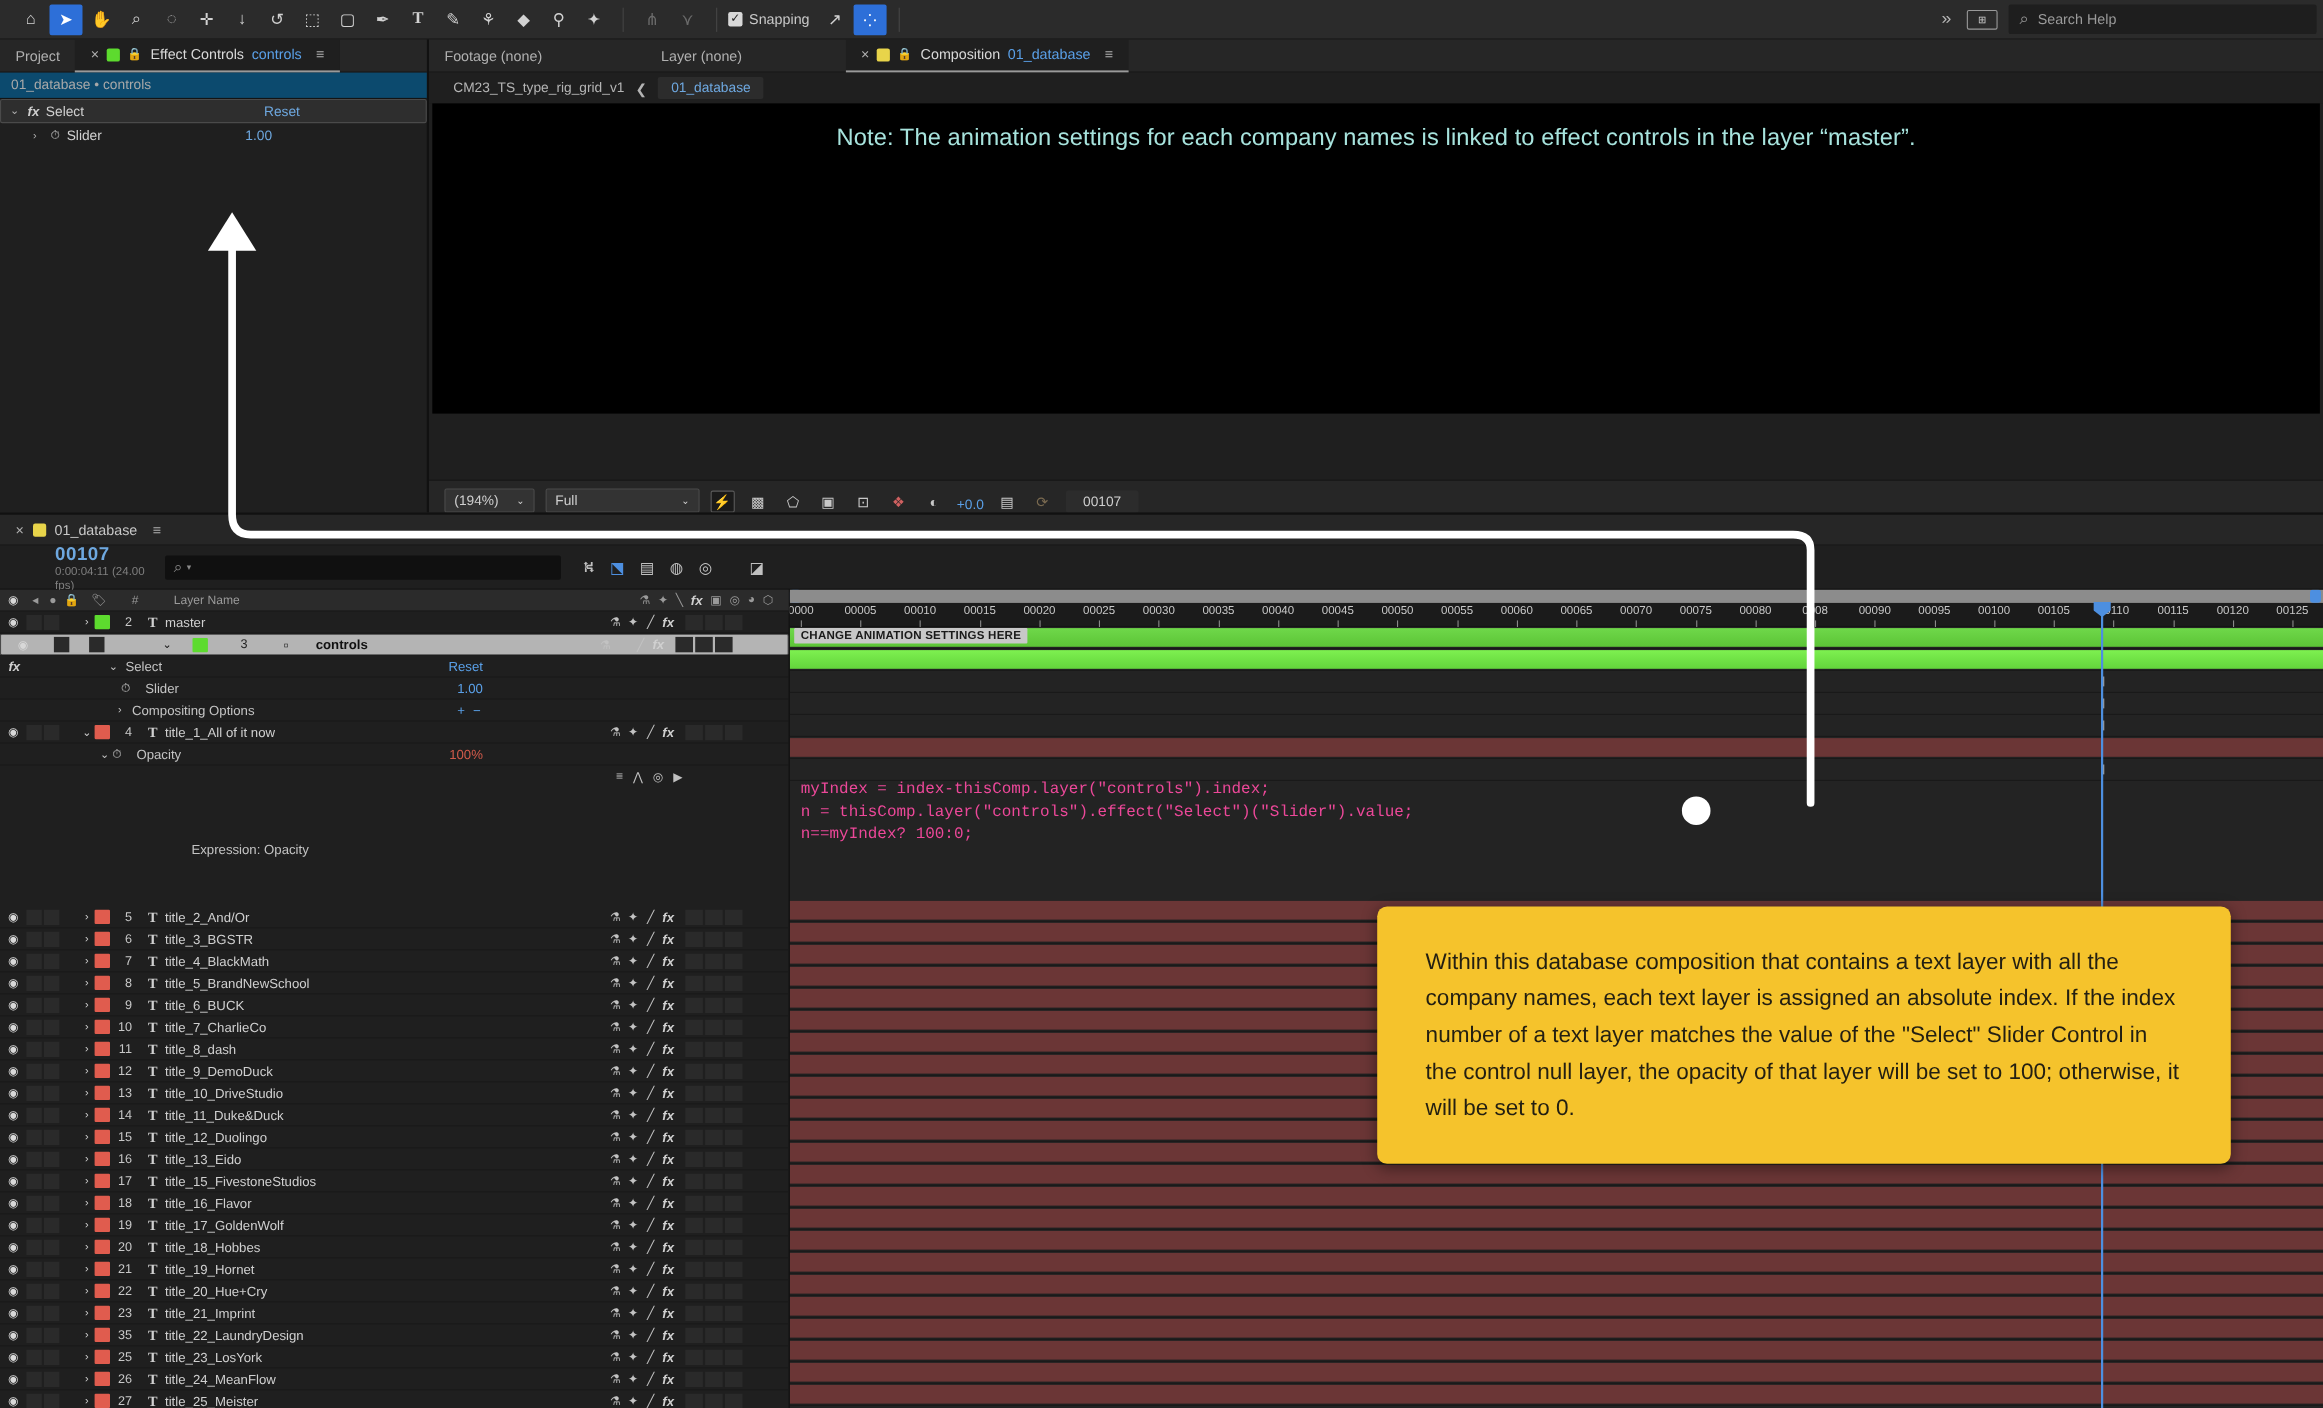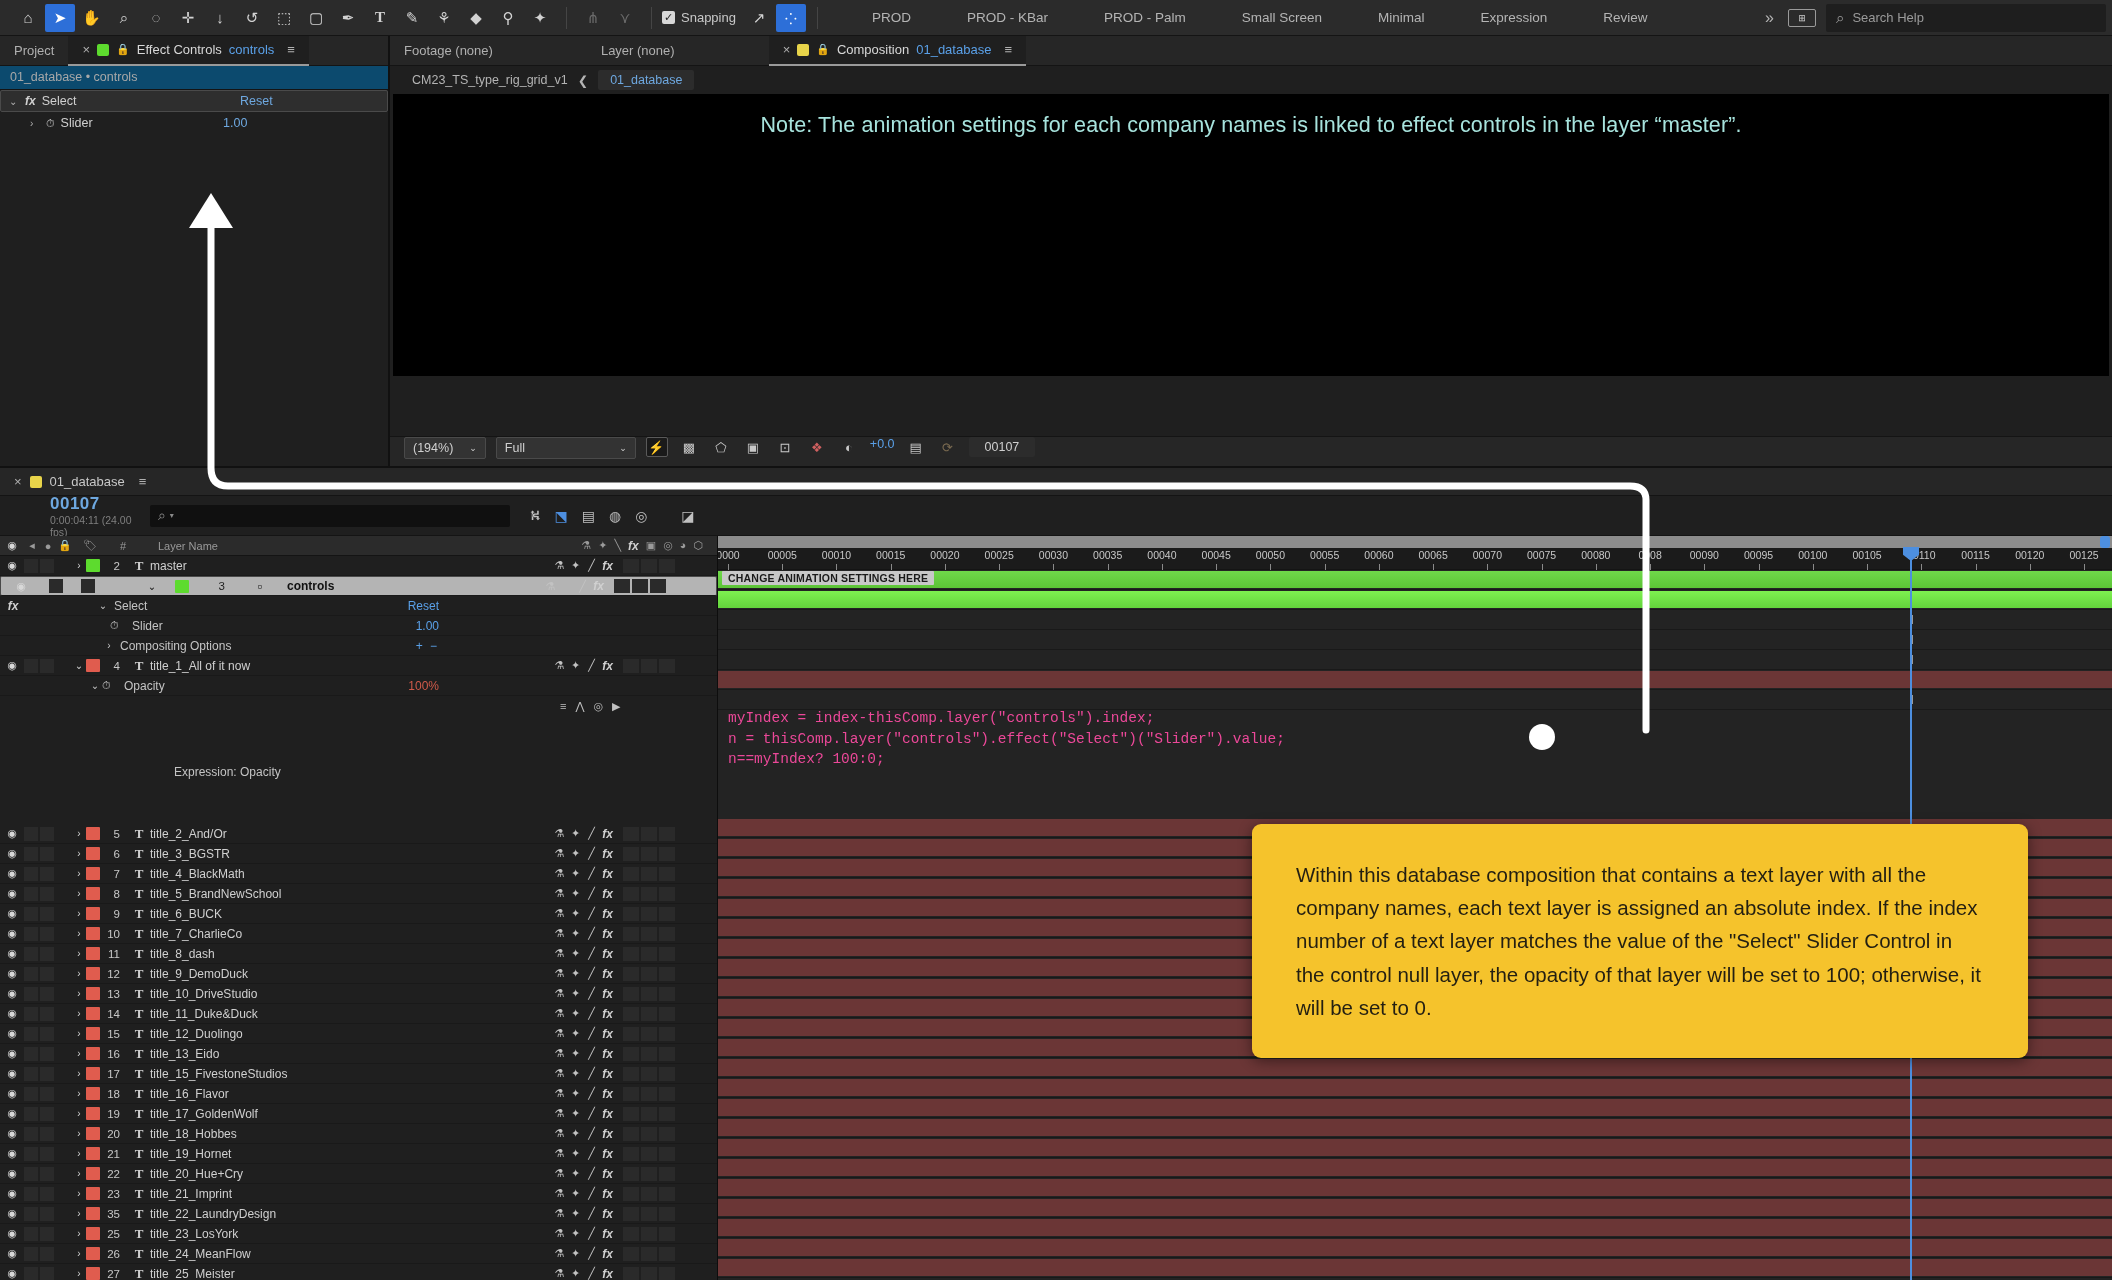--- a/index.html
+++ b/index.html
@@ -58,21 +58,21 @@
 
   
   .viewer{ flex:1; background:#1f1f1f; display:flex; flex-direction:column; }
   .vtabs{ height:30px; background:#262626; display:flex; align-items:center; font-size:13px; border-bottom:1px solid #141414;}
   .vsub{ height:28px; background:#1f1f1f; display:flex; align-items:center; font-size:12.5px; padding-left:22px; gap:10px; color:#b4b4b4;}
   .compchip{ background:#2c2c2c; padding:3px 12px; border-radius:2px; color:#6ea8e0;}
   .canvaswrap{ flex:1; display:flex; align-items:flex-start; justify-content:center; background:#1f1f1f; padding:0 2px;}
   .canvas{ width:1716px; height:282px; background:#000; position:relative; overflow:hidden;}
   .note{ color:#a7e3dd; font-size:21.5px; text-align:center; line-height:1.22; padding-top:18px; letter-spacing:.1px;}
   .bigtitle{ color:#fff; font-size:86px; font-weight:bold; text-align:center; letter-spacing:2px; margin-top:24px;}
-  .vbar{ height:30px; background:#262626; display:flex; align-items:flex-start; gap:10px; padding-left:14px; font-size:12.5px; border-top:1px solid #141414;}
+  .vbar{ height:30px; background:#262626; display:flex; align-items:flex-end; gap:10px; padding-left:14px; font-size:12.5px; border-top:1px solid #141414;}
   .sel{ background:#333; border:1px solid #4a4a4a; border-radius:2px; padding:3px 8px; display:flex; align-items:center; gap:16px; color:#d0d0d0; }
   .vicon{ width:22px;height:20px;display:flex;align-items:center;justify-content:center;color:#c8c8c8;font-size:13px;}
   .vicon.on{ background:#1a1a1a; border:1px solid #5a5a5a; border-radius:2px;}
   .tcfield{ background:#2c2c2c; padding:3px 16px; border-radius:2px; color:#cfcfcf;}
 
   
   .timeline{ flex:1; background:#1f1f1f; display:flex; flex-direction:column; border-top:2px solid #111;}
   .tltabs{ height:28px; background:#262626; display:flex; align-items:center; font-size:13px; padding-left:14px; gap:8px; border-bottom:1px solid #141414;}
   .tlhead{ height:40px; display:flex; align-items:center; background:#1f1f1f; border-bottom:1px solid #141414;}
   .tcbox{ width:150px; padding-left:50px; }
@@ -154,29 +154,20 @@
     <div class="tool dim">⋔</div>
     <div class="tool dim">⋎</div>
     <div class="tdiv"></div>
     <div class="snapbox">
       <span class="cbx">✓</span>
       <span>Snapping</span>
     </div>
     <div class="tool" style="margin-left:8px">↗</div>
     <div class="tool active">⁘</div>
     <div class="tdiv"></div>
-    <div class="ws-tabs">
-      <div class="ws">PROD</div>
-      <div class="ws">PROD - KBar</div>
-      <div class="ws">PROD - Palm</div>
-      <div class="ws">Small Screen</div>
-      <div class="ws">Minimal</div>
-      <div class="ws">Expression</div>
-      <div class="ws">Review</div>
-    </div>
     <div class="spacer"></div>
     <div class="chev2">»</div>
     <div class="wsicon">⊞</div>
     <div class="searchhelp">
       <span style="font-size:15px">⌕</span>
       <span>Search Help</span>
     </div>
   </div>
 
   <div class="upper">

